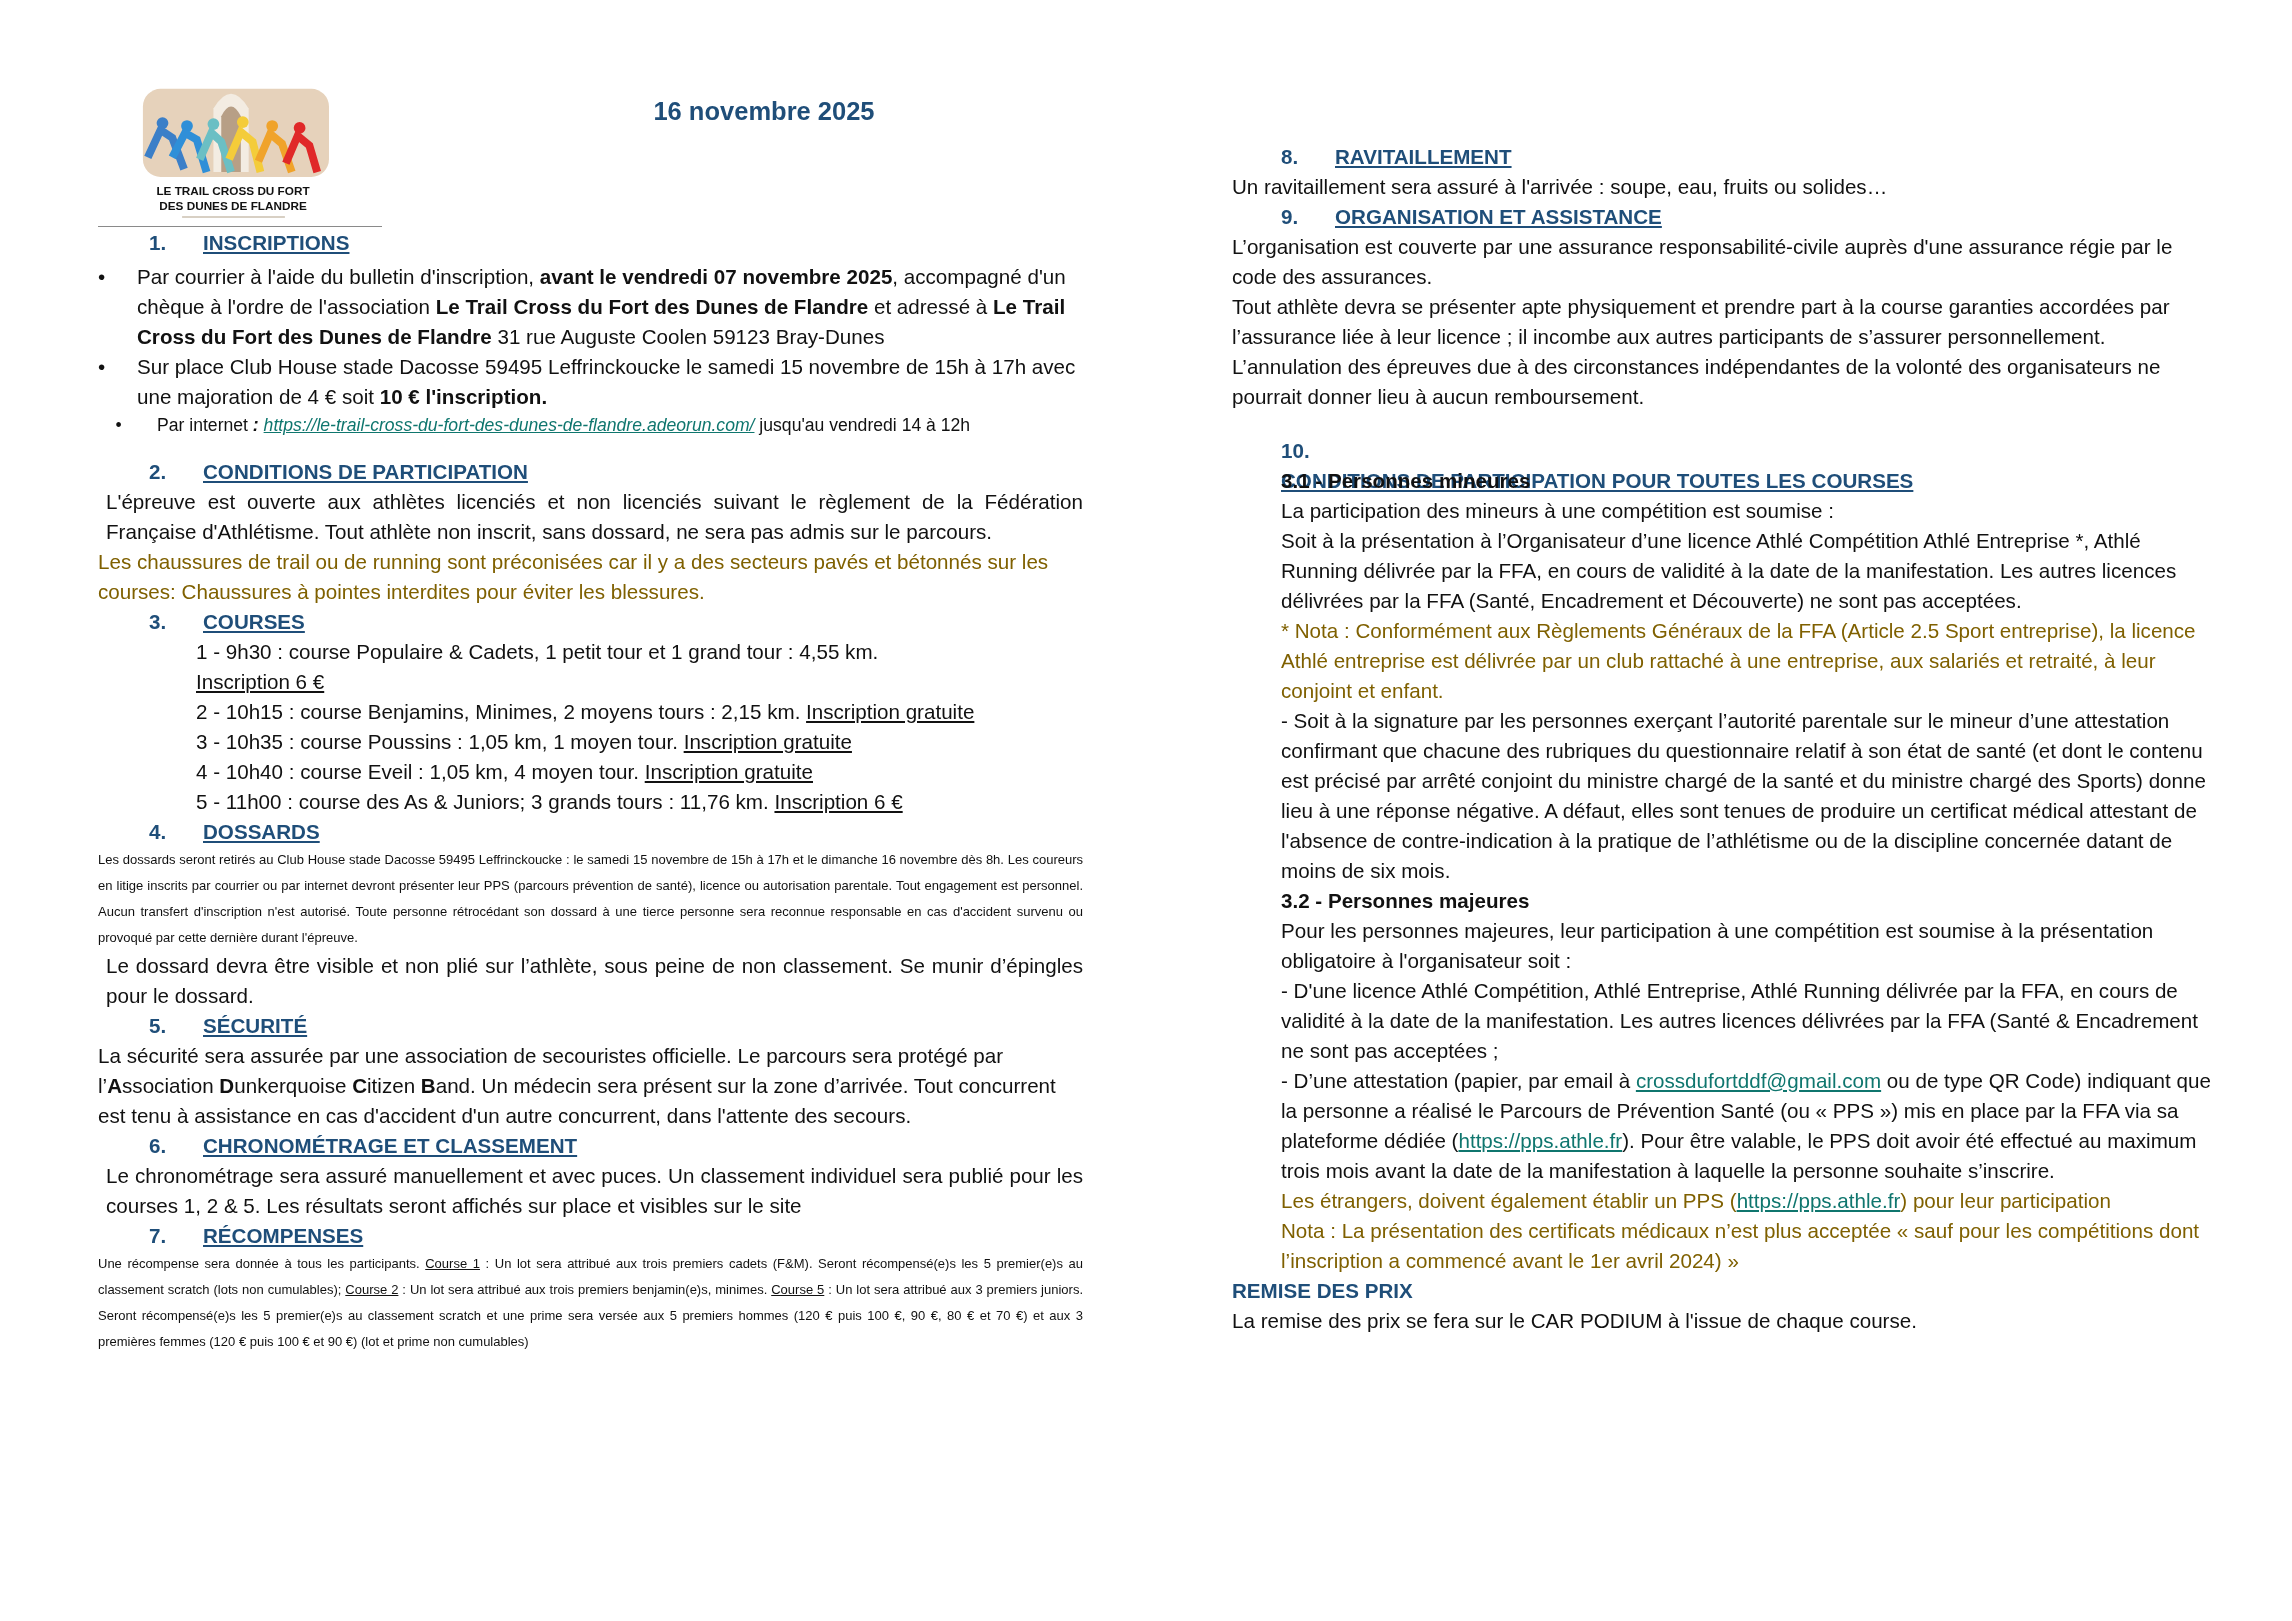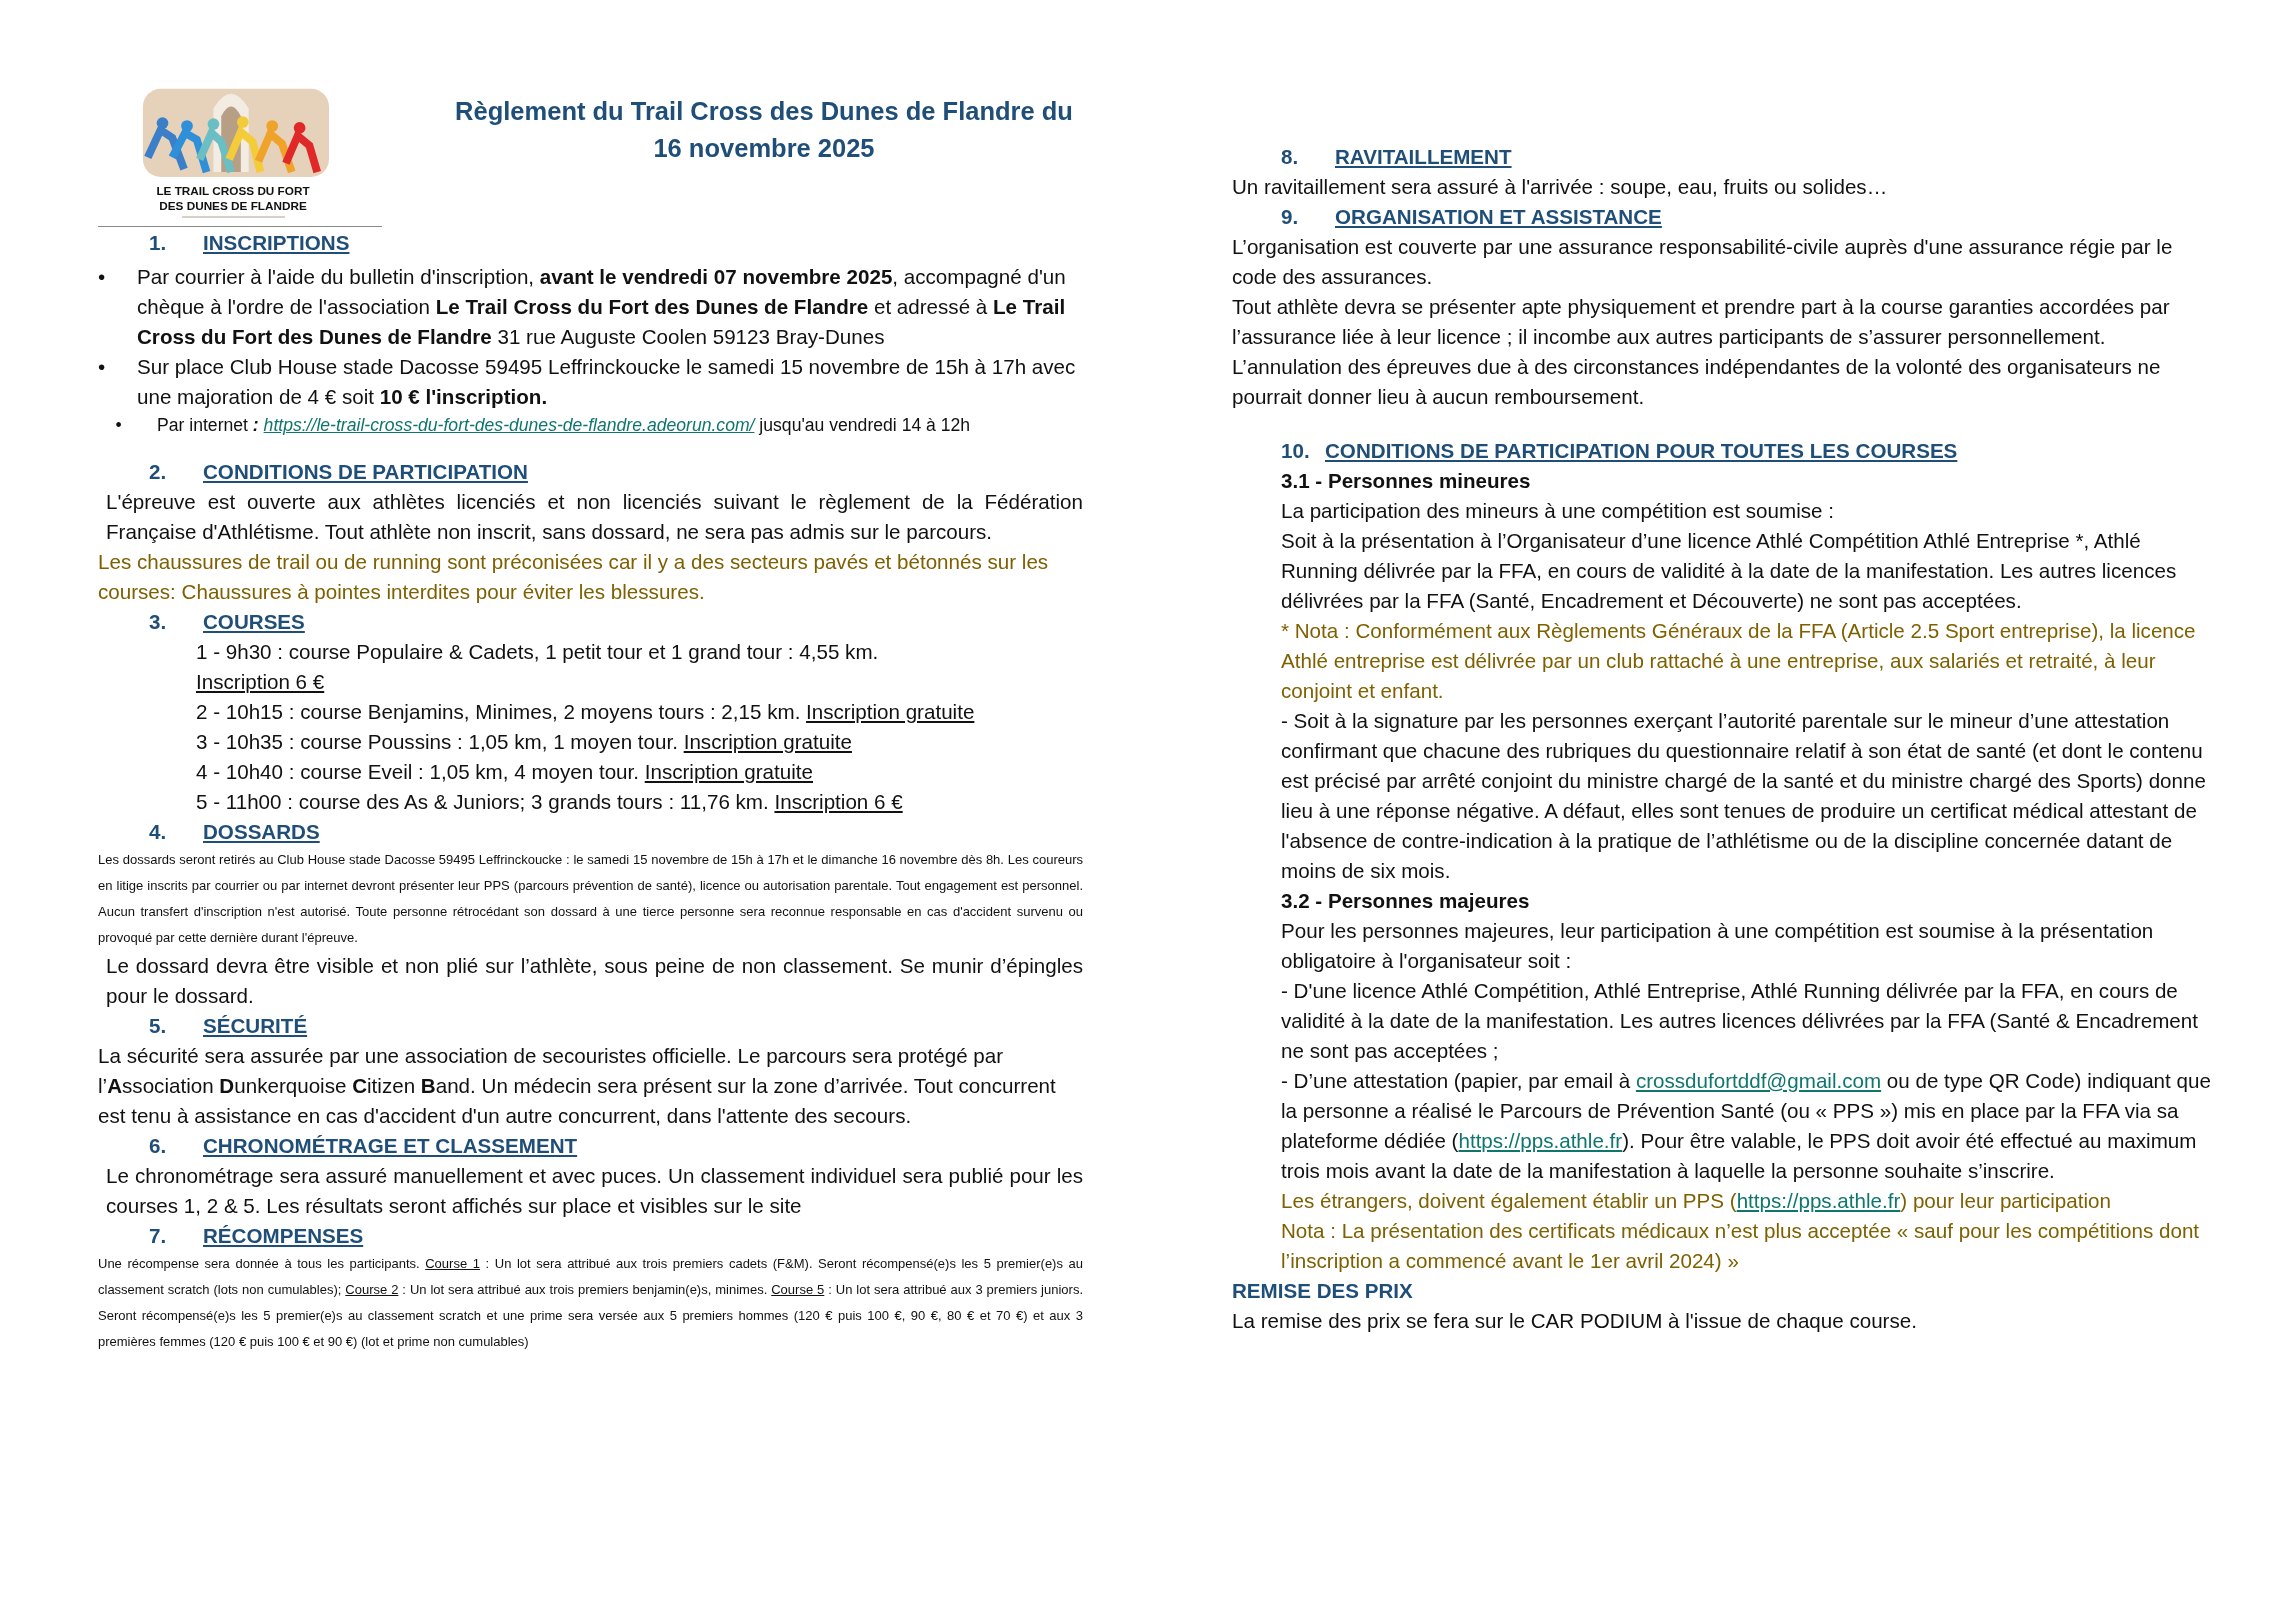--- a/index.html
+++ b/index.html
@@ -59,21 +59,20 @@
       <circle cx="180" cy="50" r="6" fill="#e02828"></circle>
         <path d="M166 86 L178 58 L190 68 L198 95" stroke="#e02828" stroke-width="8" fill="none"></path>
     </g>
     <text x="112" y="118" text-anchor="middle" font-family="Liberation Sans, sans-serif" font-weight="bold" font-size="12" fill="#111">LE TRAIL CROSS DU FORT</text>
     <text x="112" y="134" text-anchor="middle" font-family="Liberation Sans, sans-serif" font-weight="bold" font-size="12" fill="#111">DES DUNES DE FLANDRE</text>
     <line x1="60" y1="141" x2="165" y2="141" stroke="#d8d0c4" stroke-width="2"></line>
   </svg>
   <div class="logo-line"></div>
 
   <div class="doc-title">
-    <div>Règlement du Trail Cross des Dunes de Flandre du</div>
     <div>16 novembre 2025</div>
   </div>
 
   <div style="position:absolute; top:169px; left:0; width:985px;">
 
     <div class="heading" style="padding-left:51px;">
       <span class="num">1.</span>
       <span class="title">INSCRIPTIONS</span>
     </div>
     <ul class="bullets" style="margin-top:3.9px;">
@@ -137,21 +136,21 @@
   <p>Un ravitaillement sera assuré à l'arrivée : soupe, eau, fruits ou solides…</p>
 
   <div class="heading" style="padding-left:49px;">
     <span class="num">9.</span>
     <span class="title">ORGANISATION ET ASSISTANCE</span>
   </div>
   <p>L’organisation est couverte par une assurance responsabilité-civile auprès d'une assurance régie par le code des assurances.</p>
   <p>Tout athlète devra se présenter apte physiquement et prendre part à la course garanties accordées par l’assurance liée à leur licence ; il incombe aux autres participants de s’assurer personnellement.</p>
   <p>L’annulation des épreuves due à des circonstances indépendantes de la volonté des organisateurs ne pourrait donner lieu à aucun remboursement.</p>
 
-  <div class="heading" style="padding-left:49px; margin-top:23.5px;">
+  <div class="heading" style="padding-left:49px; margin-top:23.5px;flex-direction:column;">
     <span class="num" style="width:44px;">10.</span>
     <span class="title">CONDITIONS DE PARTICIPATION POUR TOUTES LES COURSES</span>
   </div>
   <div class="sub-indent">
     <p class="subhead">3.1 - Personnes mineures</p>
     <p>La participation des mineurs à une compétition est soumise :</p>
     <p>Soit à la présentation à l’Organisateur d’une licence Athlé Compétition Athlé Entreprise *, Athlé Running délivrée par la FFA, en cours de validité à la date de la manifestation. Les autres licences délivrées par la FFA (Santé, Encadrement et Découverte) ne sont pas acceptées.</p>
     <p class="olive"> * Nota : Conformément aux Règlements Généraux de la FFA (Article 2.5 Sport entreprise), la licence Athlé entreprise est délivrée par un club rattaché à une entreprise, aux salariés et retraité, à leur conjoint et enfant.</p>
     <p> - Soit à la signature par les personnes exerçant l’autorité parentale sur le mineur d’une attestation confirmant que chacune des rubriques du questionnaire relatif à son état de santé (et dont le contenu est précisé par arrêté conjoint du ministre chargé de la santé et du ministre chargé des Sports) donne lieu à une réponse négative. A défaut, elles sont tenues de produire un certificat médical attestant de l'absence de contre-indication à la pratique de l’athlétisme ou de la discipline concernée datant de moins de six mois.</p>
     <p class="subhead">3.2 - Personnes majeures</p>

